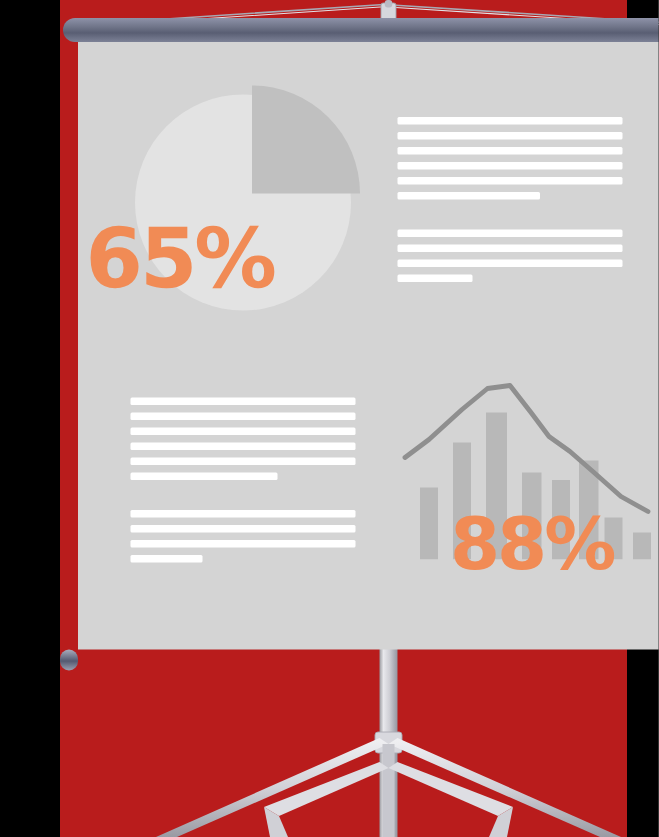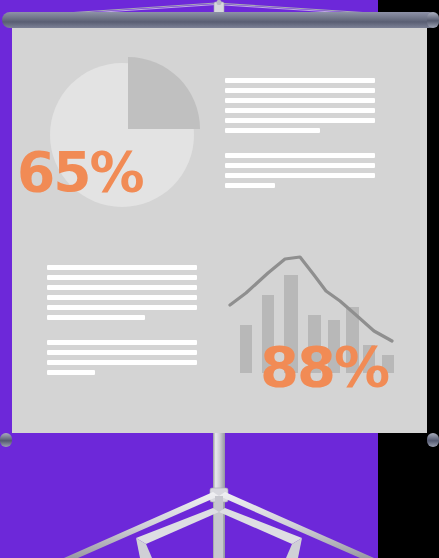--- a/index.html
+++ b/index.html
@@ -10,21 +10,22 @@
   body {
     width: 439px;
     height: 558px;
     overflow: hidden;
     font-family: "Liberation Sans", sans-serif;
   }
   #stage {
     position: relative;
     width: 378px;
     height: 558px;
-    background: #6d28d9;
+    background: #b91c1c;
+    margin-left: 40px;
   }
   .abs { position: absolute; }
 
   
   #stand {
     position: absolute;
     left: 0; top: 430px;
     width: 439px; height: 128px;
   }
 
@@ -193,21 +194,21 @@
           <rect x="40" y="42" width="12" height="78" fill="#b8b8b8"></rect>
           <rect x="62" y="22" width="14" height="98" fill="#b8b8b8"></rect>
           <rect x="86" y="62" width="13" height="58" fill="#b8b8b8"></rect>
           <rect x="106" y="67" width="12" height="53" fill="#b8b8b8"></rect>
           <rect x="124" y="54" width="13" height="66" fill="#b8b8b8"></rect>
           <rect x="141" y="92" width="12" height="28" fill="#b8b8b8"></rect>
           <rect x="160" y="102" width="12" height="18" fill="#b8b8b8"></rect>
 
           <polyline points="8,52 24,40 46,20 63,6 78,4 92,22 104,38 118,48 134,62 152,78 170,88" fill="none" stroke="#8f8f8f" stroke-width="3.2" stroke-linejoin="round" stroke-linecap="round"></polyline>
         </svg>
-        <span class="pct" style="left:38px; top:86px; font-size:56px;">88%</span>
+        <span class="pct" style="left:38px; top:86px; font-size:48px;">88%</span>
       </div>
 
     </div>
 
     <div id="bottom-bar"></div>
     <div id="bottom-bar-cap-l" class="abs"></div>
     <div id="bottom-bar-cap-r" class="abs"></div>
   </div>
 
 </div>

